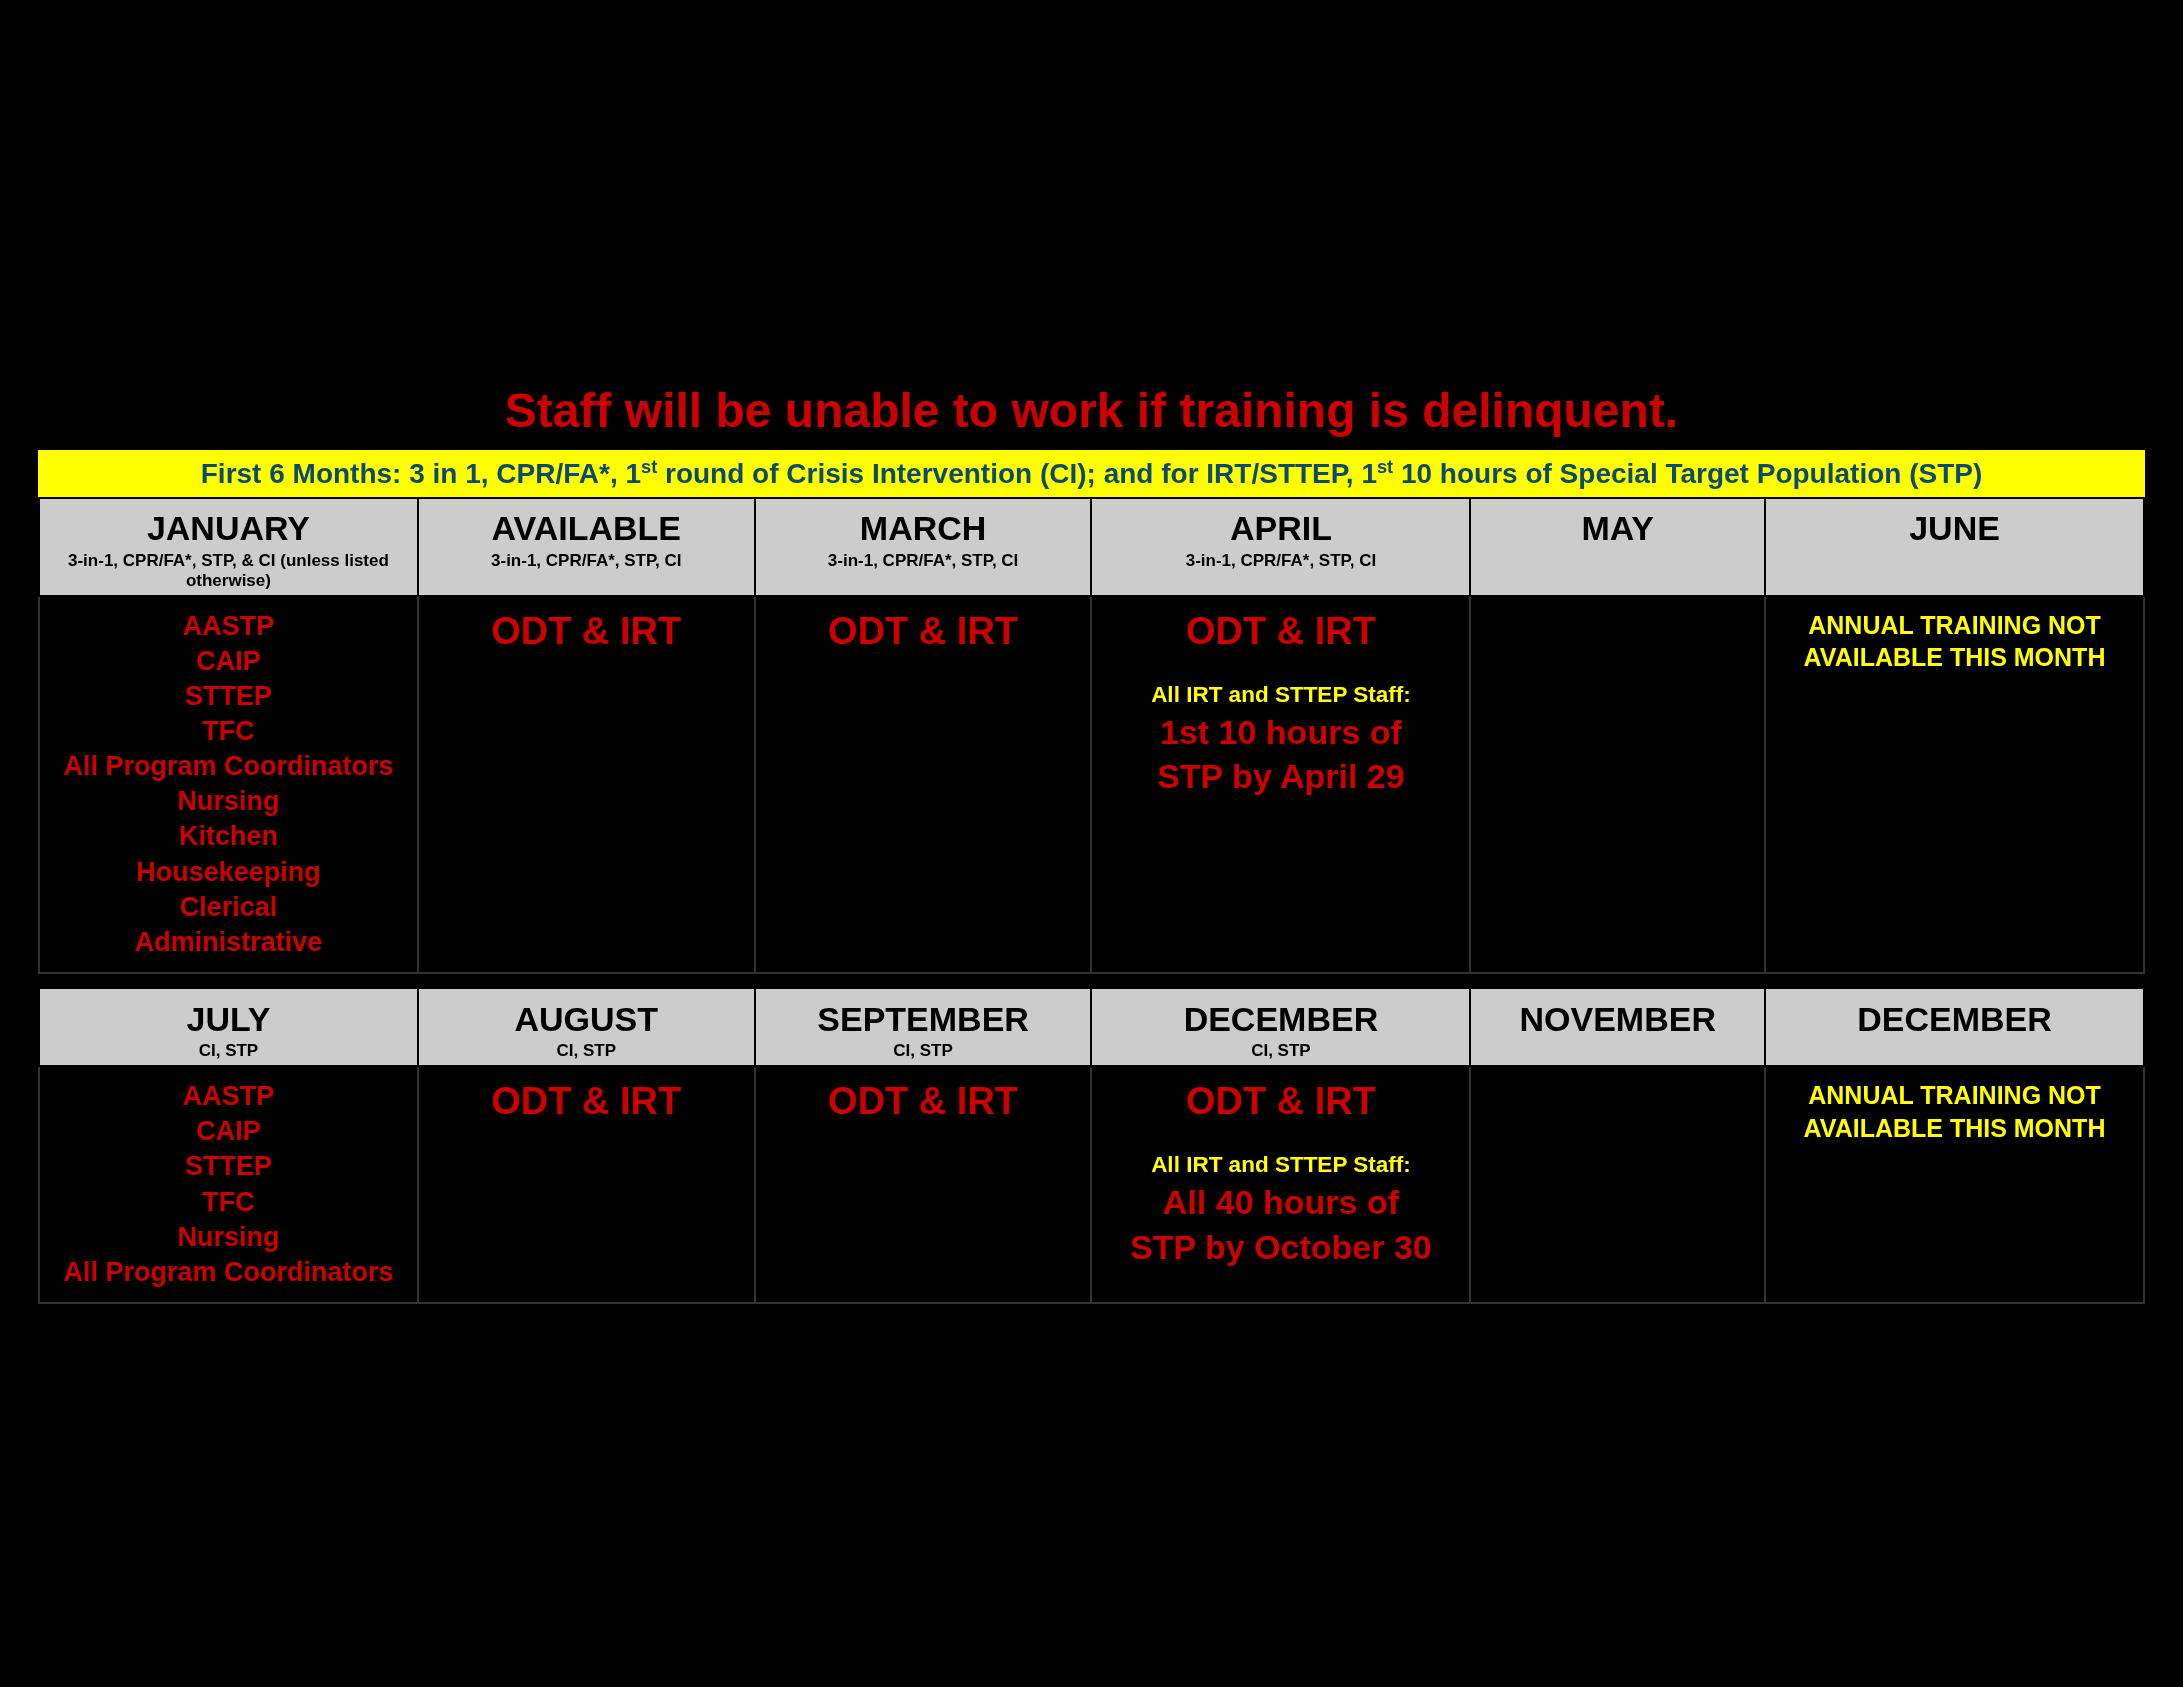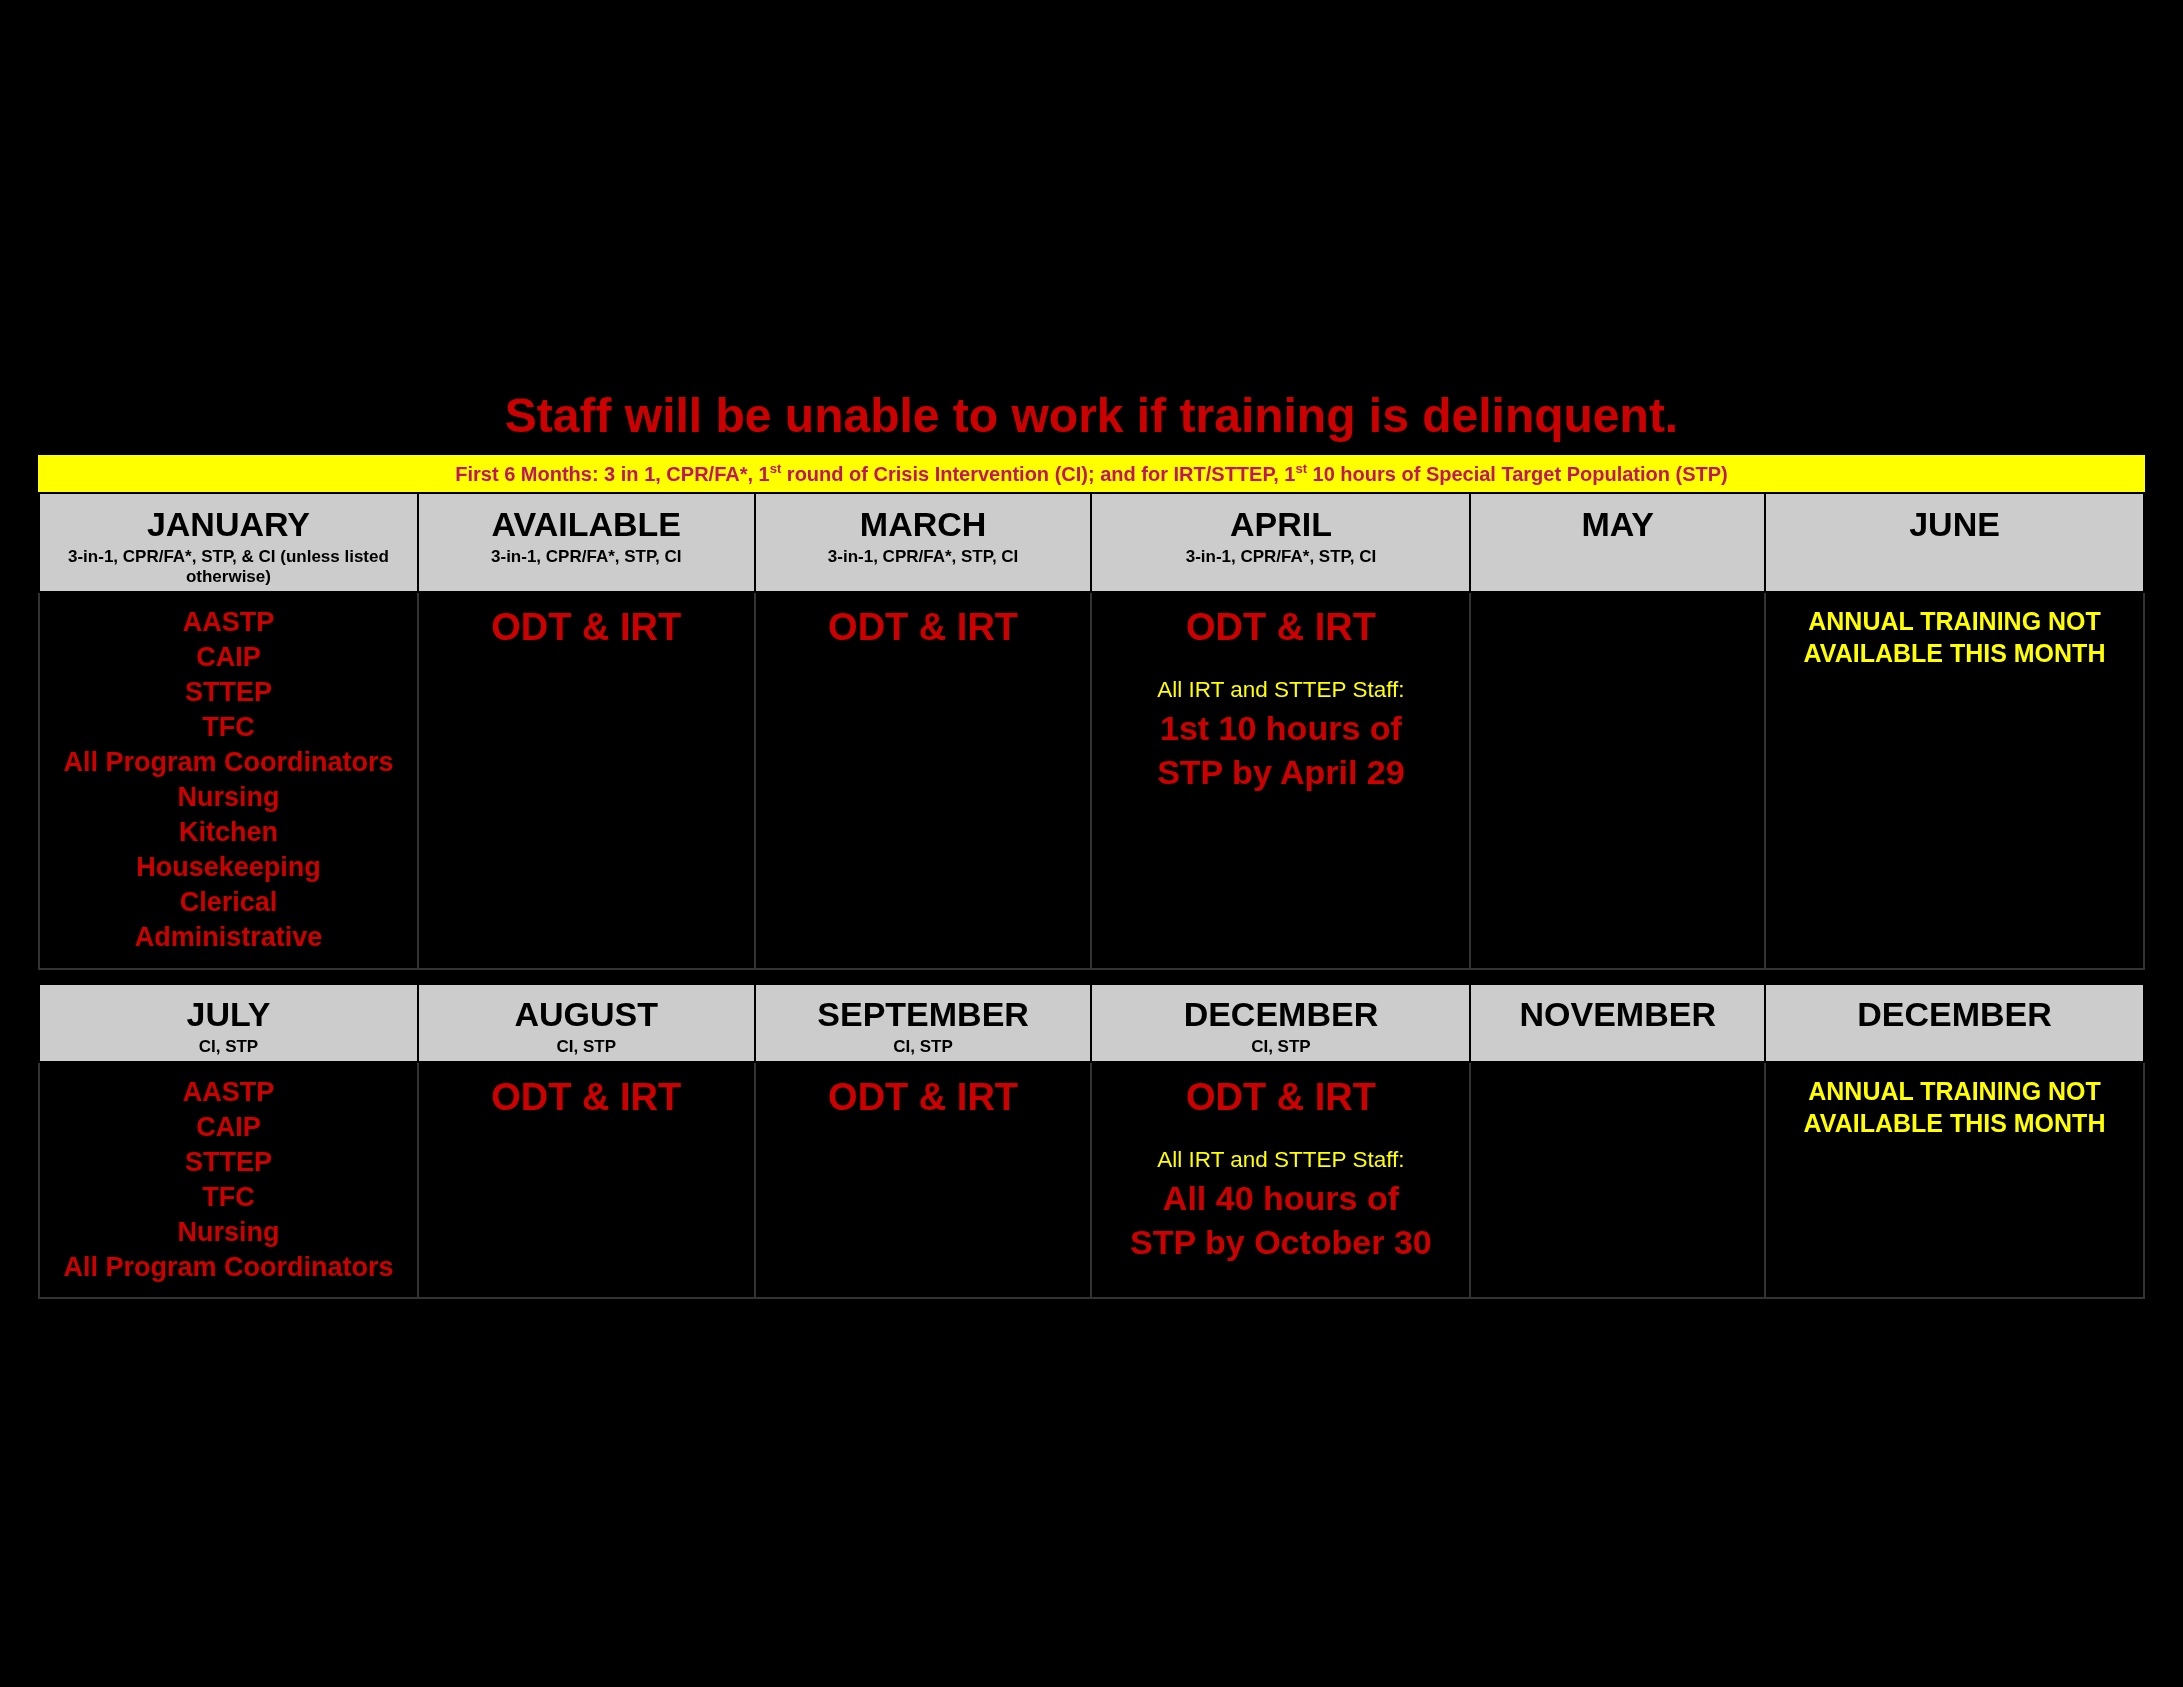--- a/index.html
+++ b/index.html
@@ -24,22 +24,22 @@
     }
     .main-title {
       color: #cc0000;
       font-size: 48px;
       font-weight: bold;
       text-align: center;
       margin-bottom: 12px;
     }
     .section-banner {
       background: #ffff00;
-      color: #be185d;
-      font-size: 20px;
+      color: #0c4a6e;
+      font-size: 28px;
       font-weight: bold;
       text-align: center;
       padding: 6.6px 13.2px;
       width: 100%;
       margin-bottom: 0;
     }
     .section-banner sup {
       font-size: 0.65em;
     }
     .calendar-table {
@@ -85,21 +85,21 @@
     }
     .red-bold-xl {
       color: #cc0000;
       font-weight: bold;
       font-size: 38px;
       line-height: 1.2;
     }
     .yellow-note {
       color: #ffff00;
       font-size: 22.5px;
-      font-weight: normal;
+      font-weight: bold;
       line-height: 1.4;
     }
     .annual-msg {
       color: #ffff00;
       font-weight: bold;
       font-size: 25px;
       line-height: 1.3;
       text-align: center;
     }
     .section-gap {

